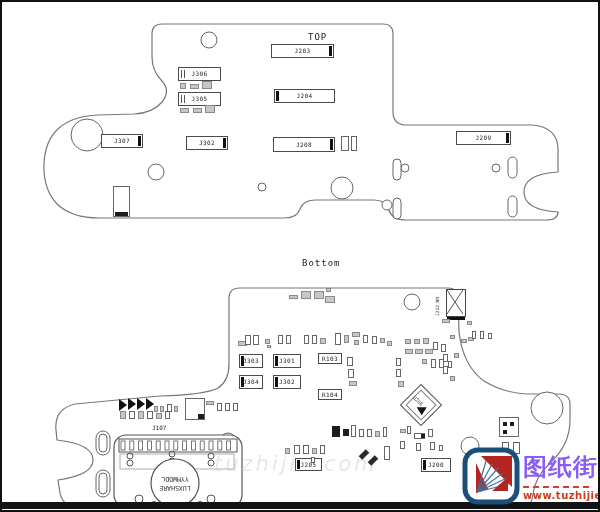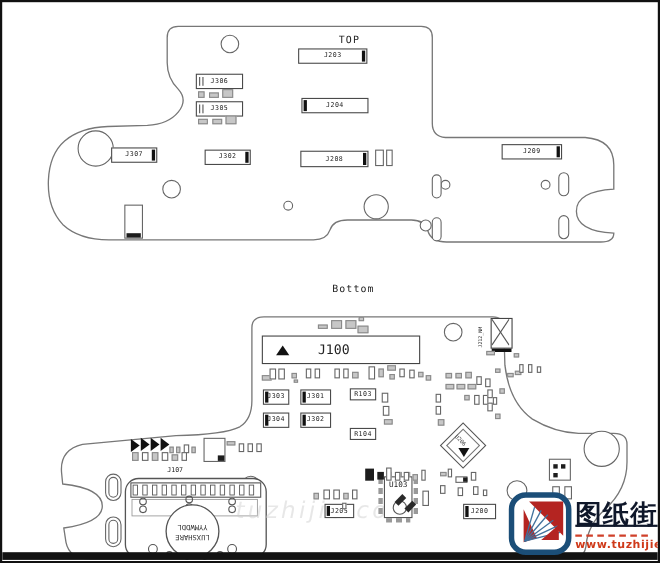--- a/index.html
+++ b/index.html
@@ -56,21 +56,21 @@
   #j212 svg{display:block;}
   #j212::after{content:"";position:absolute;left:0;right:0;bottom:-4px;height:3px;background:#111;}
   #j212-label{position:absolute;left:433px;top:288px;height:26px;writing-mode:vertical-rl;transform:rotate(180deg);
         font:4.5px "DejaVu Sans Mono",monospace;color:#333;z-index:2;}
   #j107-label{position:absolute;left:150px;top:422px;font:6px "DejaVu Sans Mono",monospace;color:#222;z-index:2;}
   
   #logo{position:absolute;right:2px;bottom:3px;width:134px;height:62px;z-index:6;display:flex;align-items:center;background:transparent;}
   #logo .badge{flex:0 0 auto;}
   #logo .txt{margin-left:3px;display:flex;flex-direction:column;align-items:flex-start;}
   #logo .brand-row{display:flex;align-items:flex-start;line-height:1;}
-  #logo .brand{font:bold 24px "DejaVu Sans",sans-serif;color:#0f172a;letter-spacing:1px;text-decoration:underline;}
+  #logo .brand{font:bold 24px "DejaVu Sans",sans-serif;color:#8b5cf6;letter-spacing:1px;}
   #logo .reg{font:bold 9px "DejaVu Sans",sans-serif;color:#c8321e;margin-left:1px;}
   #logo .dash{width:66px;border-top:2px dashed #d0402a;margin:3px 0 2px 0;}
   #logo .url{font:bold 10px "DejaVu Sans",sans-serif;color:#cf3a1a;letter-spacing:.5px;}
   #bottom-strip{position:absolute;left:0;right:0;top:500px;height:7px;background:#131313;z-index:5;}
 </style>
 </head>
 <body>
 
 <div id="canvas">
 
@@ -161,33 +161,20 @@
         <circle cx="152" cy="502" r="2.5"></circle>
           <circle cx="168" cy="504" r="2.5"></circle>
         <circle cx="184" cy="504" r="2.5"></circle>
           <circle cx="198" cy="502" r="2.5"></circle>
       </g>
     </g>
   </svg>
 
   <div id="ghost">tuzhijie.com</div>
 
-  <div id="j100">
-    <span class="tri"></span>
-    <span class="lbl">J100</span>
-  </div>
-  <div class="chip" id="u103">
-    <span class="pads-l"></span>
-    <span class="pads-r"></span>
-    <span class="pads-t"></span>
-    <span class="pads-b"></span>
-    <span class="body"></span>
-    <span class="lbl">U103</span>
-    <span class="pin1"></span>
-  </div>
   <div id="u206">
     <span class="lbl">U206</span>
     <span class="tri"></span>
   </div>
   <div id="j212">
     <svg width="16" height="24">
       <line x1="0" y1="0" x2="16" y2="24" stroke="#555" stroke-width="1"></line>
       <line x1="16" y1="0" x2="0" y2="24" stroke="#555" stroke-width="1"></line>
     </svg>
   </div>

